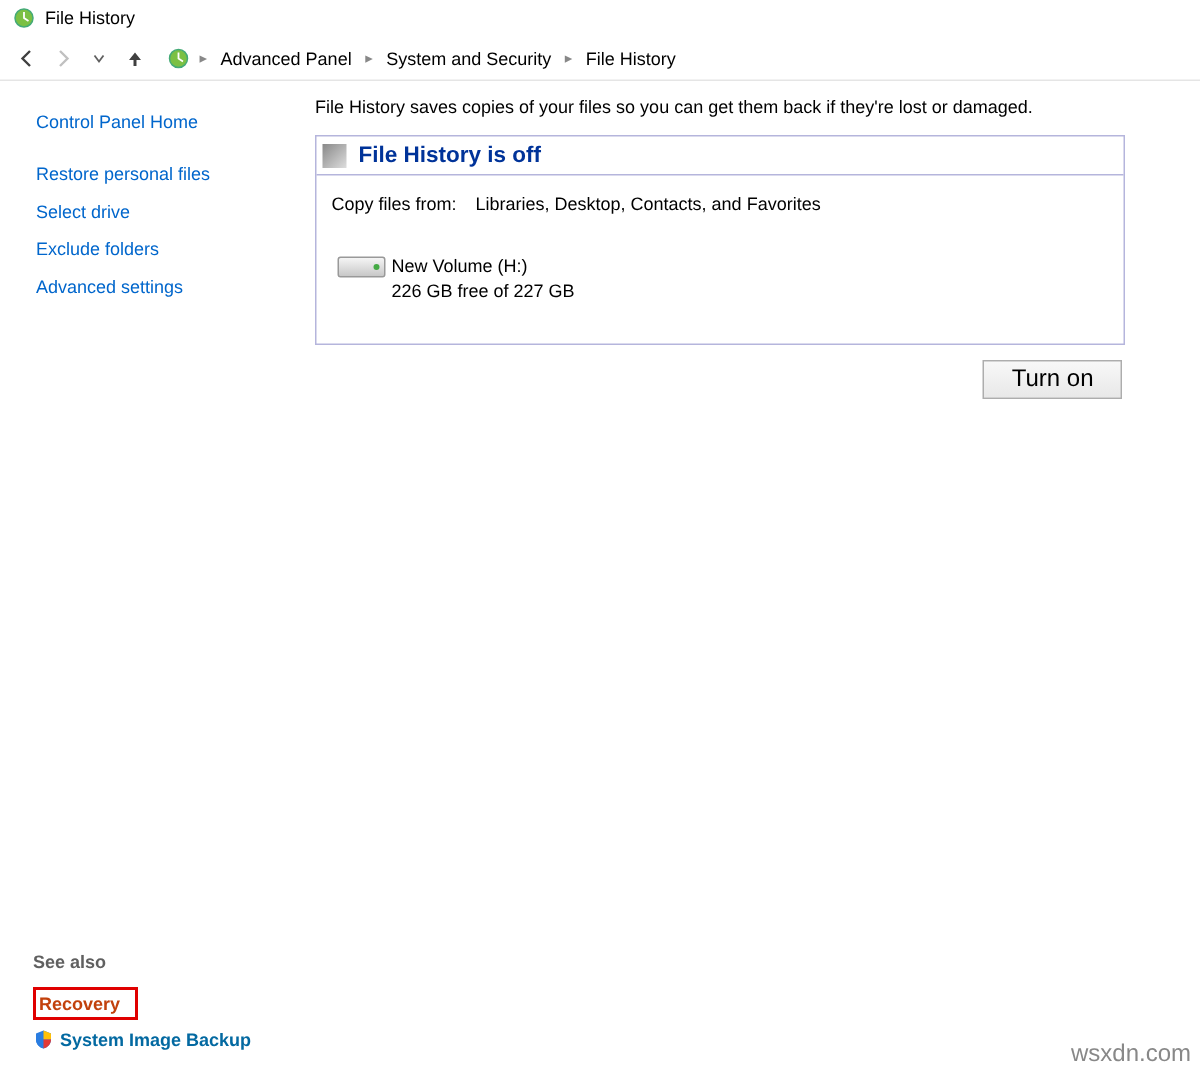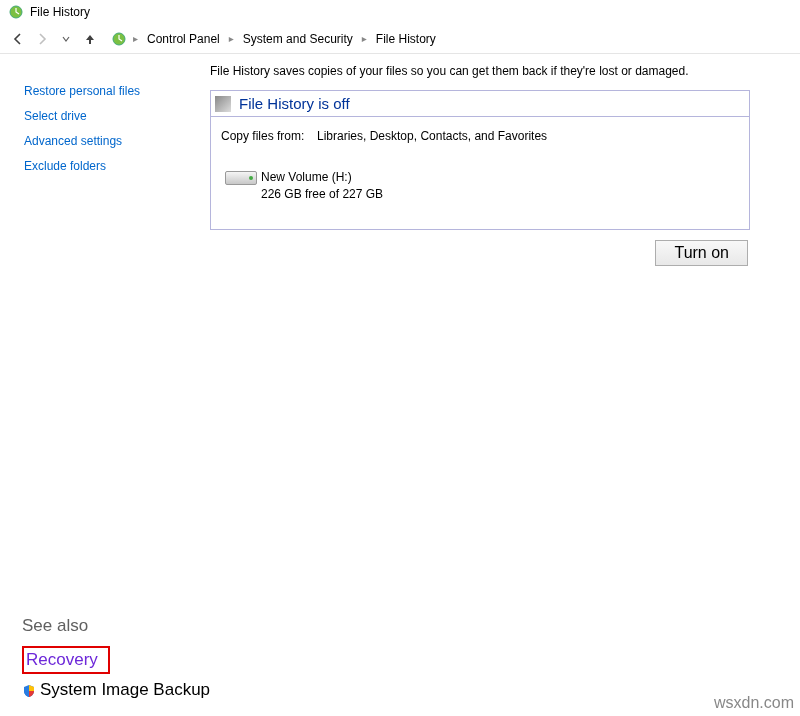--- a/index.html
+++ b/index.html
@@ -97,20 +97,21 @@
       padding: 4px 4px;
     }
     .status-warn-icon {
       width: 16px; height: 16px;
       background: linear-gradient(135deg, #888 0%, #ddd 100%);
       margin-right: 8px;
     }
     .status-title {
       color: #003399;
       font-size: 15px;
+      font-weight: bold;
     }
     .status-body {
       padding: 12px 10px 20px 10px;
     }
     .info-row {
       display: flex;
       margin-bottom: 6px;
       font-size: 12px;
     }
     .info-label { width: 96px; }
@@ -154,42 +155,43 @@
       padding: 3px 18px;
       font-size: 16px;
       font-family: inherit;
       cursor: pointer;
     }
 
     .bottom-area {
       position: absolute;
       bottom: 8px;
       left: 22px;
-      font-size: 17px;
+      font-size: 12px;
+      font-weight: bold;
     }
     .see-also {
       color: #606060;
       margin-bottom: 10px;
     }
     .bottom-link {
-      color: #000000;
+      color: #0369a1;
       text-decoration: none;
       cursor: pointer;
       display: flex;
       align-items: center;
       gap: 4px;
       margin-bottom: 8px;
     }
     .recovery-highlight {
       border: 2px solid #e00000;
       padding: 2px 10px 2px 2px;
       display: inline-block;
       margin-bottom: 6px;
     }
-    .recovery-highlight a { color: #6d28d9; text-decoration: none; }
+    .recovery-highlight a { color: #c2410c; text-decoration: none; }
     .shield-icon {
       width: 14px; height: 14px;
     }
     .watermark {
       position: absolute;
       bottom: 4px;
       right: 6px;
       font-size: 16px;
       color: #888;
     }
@@ -229,35 +231,36 @@
       </svg>
   </span>
   <div class="breadcrumb">
     <span class="bc-icon">
       <svg width="16" height="16" viewBox="0 0 16 16">
         <circle cx="8" cy="8" r="6" fill="#7bc043" stroke="#4a7"></circle>
         <path d="M8 4 L8 8 L11 10" stroke="#fff" stroke-width="1.2" fill="none"></path>
       </svg>
     </span>
     <span class="sep">▸</span>
-    <span class="crumb">Control Panel</span>
+    <span class="crumb">Advanced Panel</span>
     <span class="sep">▸</span>
     <span class="crumb">System and Security</span>
     <span class="sep">▸</span>
     <span class="crumb">File History</span>
   </div>
 </div>
 
 <div class="content">
   <div class="sidebar">
+    <a>Control Panel Home</a>
     <div class="spacer"></div>
     <a>Restore personal files</a>
     <a>Select drive</a>
+    <a>Exclude folders</a>
     <a>Advanced settings</a>
-    <a>Exclude folders</a>
   </div>
 
   <div class="main">
     <div class="page-desc">File History saves copies of your files so you can get them back if they're lost or damaged.</div>
 
     <div class="status-box">
       <div class="status-header">
         <div class="status-warn-icon"></div>
         <span class="status-title">File History is off</span>
       </div>

